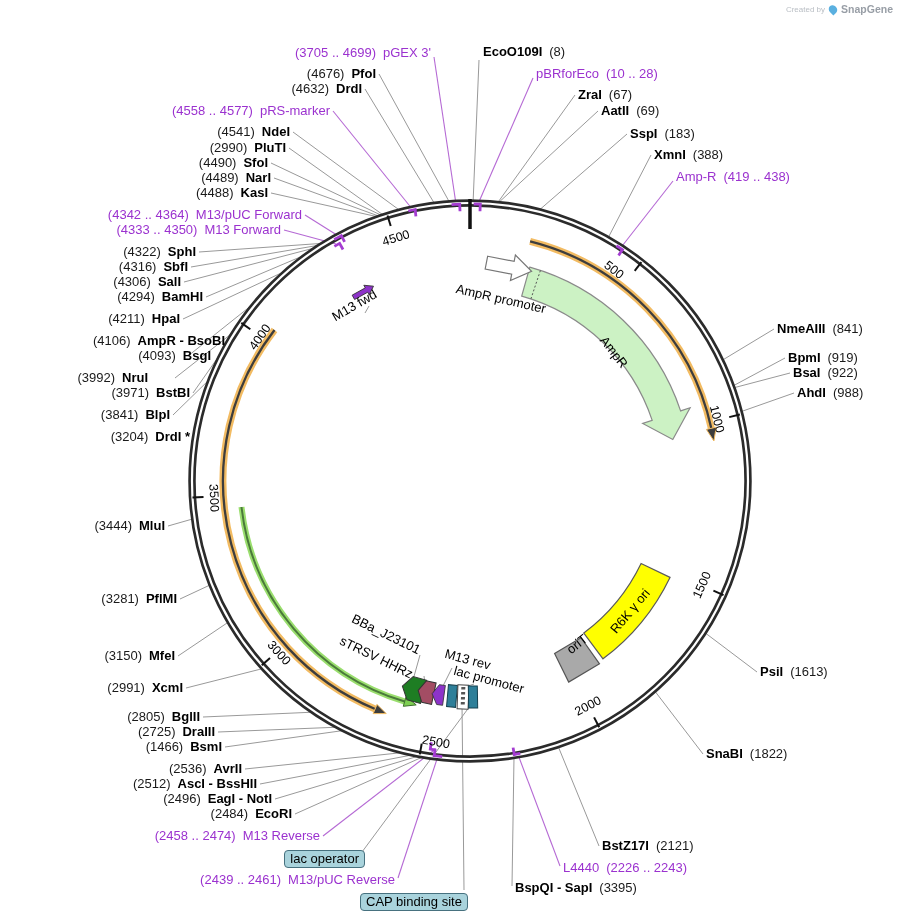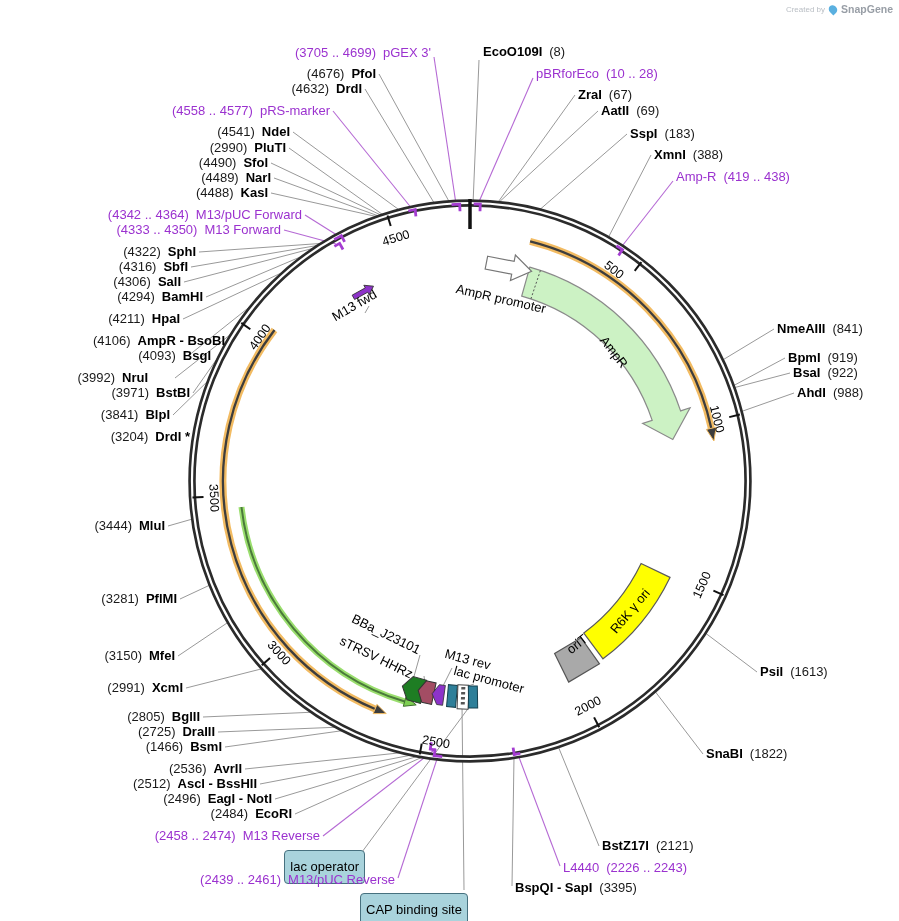--- a/index.html
+++ b/index.html
@@ -6,21 +6,21 @@
   #canvas{position:relative;width:899px;height:921px;background:#fff;overflow:hidden;
     font-family:"Liberation Sans",sans-serif;}
   #maplayer{position:absolute;left:0;top:0;}
   .lbl{position:absolute;white-space:nowrap;font-size:13px;line-height:15px;color:#1a1a1a;}
   .L{text-align:right;}
   .enz{font-weight:bold;color:#000;}
   .pos{color:#1a1a1a;}
   .pos+.enz,.enz+.pos,.pri+.pri{margin-left:7px;}
   .pri{color:#9b32cf;}
   .boxlbl{position:absolute;white-space:nowrap;font-size:13px;line-height:16px;color:#000;
-    background:#a9d3dc;border:1px solid #47717f;border-radius:4px;padding:8px 5px;}
+    background:#a9d3dc;border:1px solid #47717f;border-radius:4px;padding:0 5px;}
   .rot{position:absolute;white-space:nowrap;font-size:13px;color:#000;}
   .ctr{transform-origin:50% 50%;}
   .ticklbl{position:absolute;white-space:nowrap;font-size:12.5px;color:#000;}
   #title{position:absolute;left:470px;top:461px;transform:translate(-50%,0);text-align:center;}
   #title .name{font-size:16px;font-weight:bold;color:#000;}
   #title .size{font-size:12.5px;color:#222;margin-top:2px;}
   #watermark{position:absolute;right:6px;top:3px;display:flex;align-items:center;gap:4px;}
   #watermark .cb{font-size:8px;color:#b9bec4;}
   #watermark .brand{font-size:10.5px;font-weight:bold;color:#989ea6;}
   .droplet{width:8px;height:9px;background:#5ab0e0;border-radius:55% 55% 55% 0;

